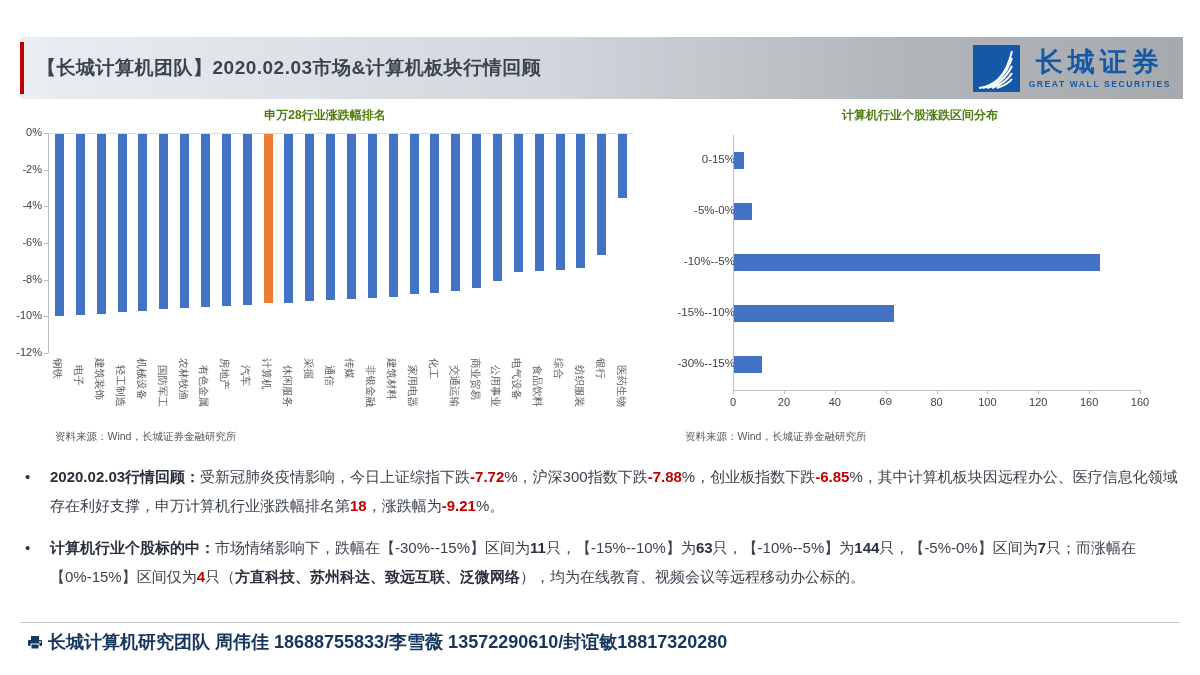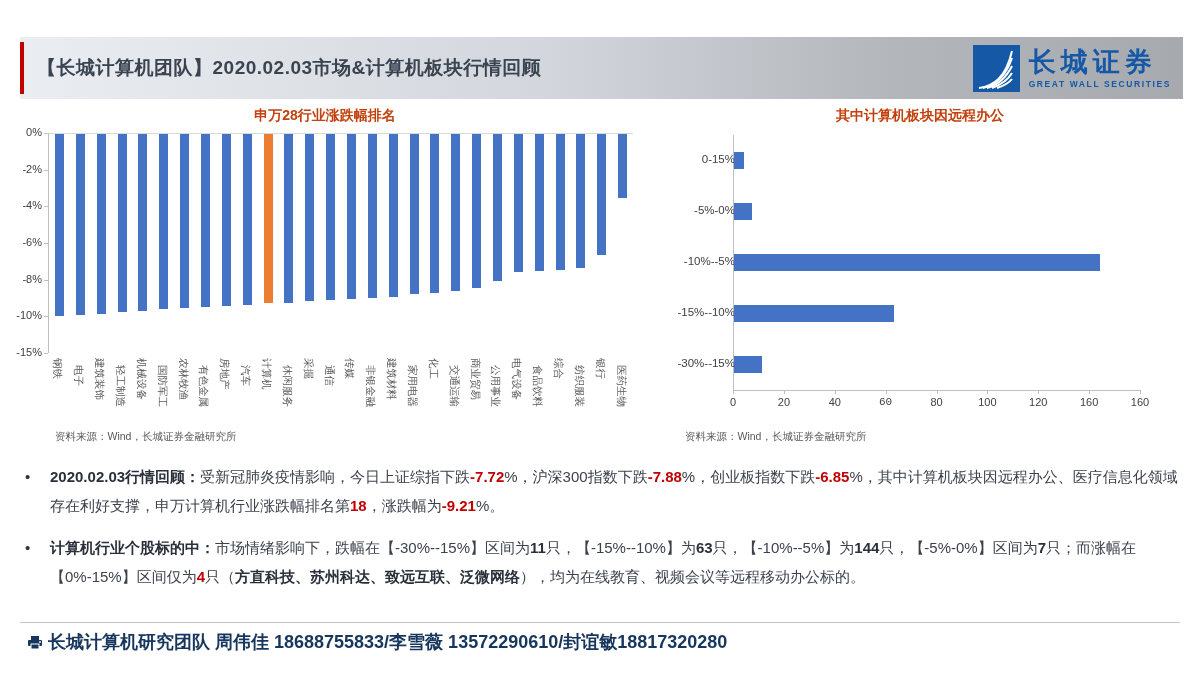--- a/index.html
+++ b/index.html
@@ -8,29 +8,29 @@
 
   
   .header{position:absolute;left:20px;top:37px;width:1163px;height:62px;
           background:linear-gradient(90deg,#eaedf1 0%,#d3d7dd 45%,#b3b7bc 75%,#a6aaaf 100%);
           display:flex;align-items:center;}
   .accent{position:absolute;left:0;top:5px;width:4px;height:52px;background:#c00000;}
   .header-title{margin-left:17px;font-size:19px;font-weight:bold;color:#3a4451;letter-spacing:.5px;}
   .logo{position:absolute;right:12px;top:8px;display:flex;align-items:center;gap:9px;}
   .logo-mark svg{display:block;}
   .logo-cn{font-size:27px;font-weight:bold;color:#1558a6;letter-spacing:5px;line-height:1.05;
-           font-family:"Liberation Serif","DejaVu Serif",serif;white-space:nowrap;}
+           font-family:"Liberation Serif","DejaVu Serif",serif;white-space:nowrap;text-align:center;}
   .logo-en{font-size:8.5px;font-weight:bold;color:#1558a6;letter-spacing:1.6px;margin-top:2px;white-space:nowrap;}
 
   
   .chart{position:absolute;}
   #left-chart{left:0;top:105px;width:650px;height:350px;}
   #right-chart{left:660px;top:105px;width:520px;height:350px;}
   .chart-title{position:absolute;top:2px;left:0;width:100%;text-align:center;
-               font-size:14px;font-weight:bold;color:#c2410c;}
+               font-size:12px;font-weight:bold;color:#4d7c0f;}
   
   #left-plot{position:absolute;left:48px;top:28px;width:584px;height:220px;
              border-left:1px solid #bfbfbf;}
   #left-plot .zeroline{position:absolute;left:0;top:0;width:100%;height:1px;background:#d9d9d9;}
   .vbar{position:absolute;top:1px;width:9px;}
   .ind-label{position:absolute;font-size:10.5px;color:#595959;white-space:nowrap;
              transform:rotate(90deg);transform-origin:0 0;}
   .ytick{position:absolute;left:0;width:42px;text-align:right;font-size:11px;color:#404040;}
   .ymark{position:absolute;left:44px;width:4px;height:1px;background:#bfbfbf;}
   
@@ -152,26 +152,26 @@
       <div class="ytick" style="top: 57.7px;">-2%</div>
       <div class="ymark" style="top: 64.7px;"></div>
       <div class="ytick" style="top: 94.3px;">-4%</div>
       <div class="ymark" style="top: 101.3px;"></div>
       <div class="ytick" style="top: 131px;">-6%</div>
       <div class="ymark" style="top: 138px;"></div>
       <div class="ytick" style="top: 167.7px;">-8%</div>
       <div class="ymark" style="top: 174.7px;"></div>
       <div class="ytick" style="top: 204.3px;">-10%</div>
       <div class="ymark" style="top: 211.3px;"></div>
-      <div class="ytick" style="top: 241px;">-15%</div>
+      <div class="ytick" style="top: 241px;">-12%</div>
       <div class="ymark" style="top: 248px;"></div>
     </div>
 
   <div class="chart" id="right-chart">
-    <div class="chart-title">其中计算机板块因远程办公</div>
+    <div class="chart-title">计算机行业个股涨跌区间分布</div>
     <div id="right-plot"></div>
   <div class="cat-label" style="top: 47.5px;">0-15%</div>
       <div class="hbar" style="left: 74px; top: 47px; width: 10.2px; background: rgb(68, 114, 196);"></div>
       <div class="cat-label" style="top: 98.5px;">-5%-0%</div>
       <div class="hbar" style="left: 74px; top: 98px; width: 17.8px; background: rgb(68, 114, 196);"></div>
       <div class="cat-label" style="top: 149.5px;">-10%--5%</div>
       <div class="hbar" style="left: 74px; top: 149px; width: 366.3px; background: rgb(68, 114, 196);"></div>
       <div class="cat-label" style="top: 200.5px;">-15%--10%</div>
       <div class="hbar" style="left: 74px; top: 200px; width: 160.3px; background: rgb(68, 114, 196);"></div>
       <div class="cat-label" style="top: 251.5px;">-30%--15%</div>

